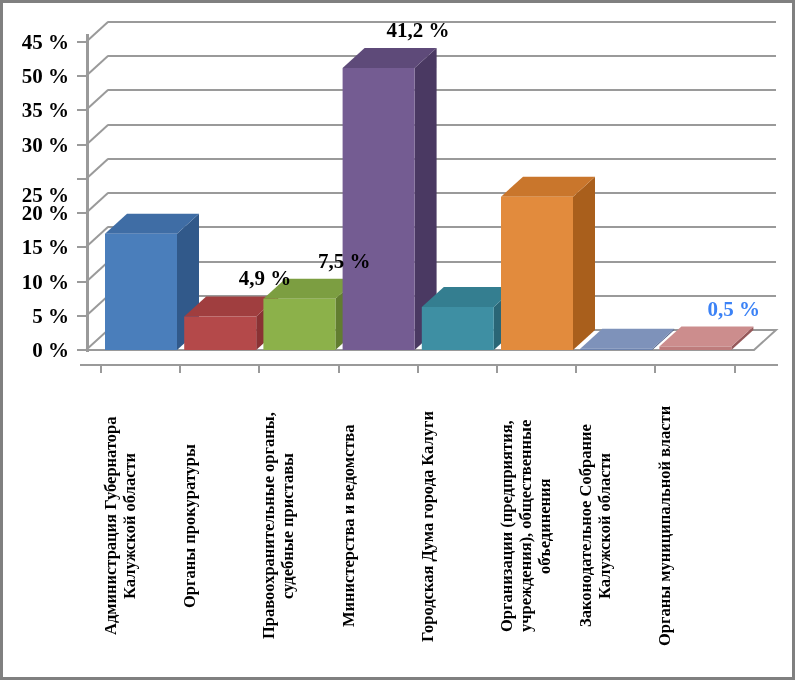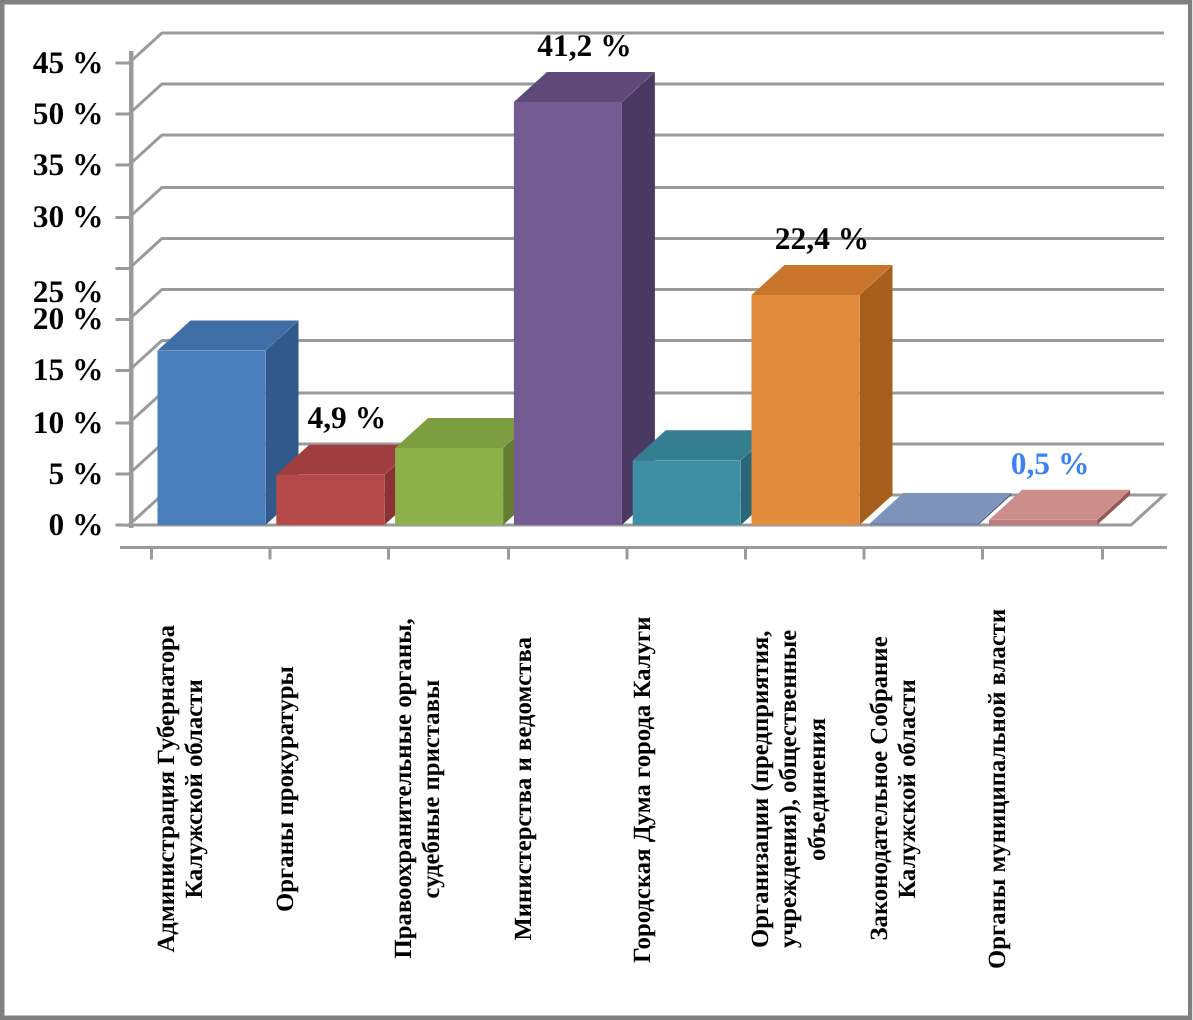--- a/index.html
+++ b/index.html
@@ -73,21 +73,21 @@
     background: #9a9a9a;
     transform-origin: left center;
   }
   .bar-value {
     position: absolute;
     font-family: "Liberation Serif", "DejaVu Serif", serif;
     font-size: 21px;
     font-weight: bold;
     color: #000000;
     white-space: nowrap;
-    text-align: center;
+    text-align: right;
     line-height: 1;
   }
 
   
   #x-axis-line {
     position: absolute;
     height: 2px;
     background: #9a9a9a;
   }
   .x-tick-mark {
@@ -196,22 +196,22 @@
           <polygon points="577.2,345.6311111111111 599.2,325.6311111111111 671.2,325.6311111111111 649.2,345.6311111111111" fill="#7E92BA"></polygon>
           <polygon points="577.2,345.6311111111111 649.2,345.6311111111111 649.2,347 577.2,347" fill="#6D83AE"></polygon>
         </g>
         <g>
           <polygon points="728.4,343.5777777777778 750.4,323.5777777777778 750.4,327 728.4,347" fill="#96595A"></polygon>
           <polygon points="656.4,343.5777777777778 678.4,323.5777777777778 750.4,323.5777777777778 728.4,343.5777777777778" fill="#CC8D8D"></polygon>
           <polygon points="656.4,343.5777777777778 728.4,343.5777777777778 728.4,347 656.4,347" fill="#BE7C7C"></polygon>
         </g>
       </svg>
       <div class="bar-value" style="left: 168.2px; width: 120px; top: 265.462px; color: rgb(0, 0, 0);">4,9 %</div>
+      <div class="bar-value" style="left: 247.4px; width: 120px; top: 247.667px; color: rgb(0, 0, 0);">7,5 %</div>
       <div class="bar-value" style="left: 326.6px; width: 120px; top: 17.0089px; color: rgb(0, 0, 0);">41,2 %</div>
-      <div class="bar-value" style="left: 485px; width: 120px; top: 145.684px; color: rgb(0, 0, 0);">22,4 %</div>
       <div class="bar-value" style="left: 637px; width: 120px; top: 295.578px; color: #3b82f6;">0,5 %</div>
       <div id="x-axis-line" style="left: 77px; top: 361px; width: 698px; background: rgb(154, 154, 154);"></div>
       <div class="x-tick-mark" style="left: 97px; top: 361px; background: rgb(154, 154, 154);"></div>
       <div class="x-tick-mark" style="left: 176px; top: 361px; background: rgb(154, 154, 154);"></div>
       <div class="x-tick-mark" style="left: 255px; top: 361px; background: rgb(154, 154, 154);"></div>
       <div class="x-tick-mark" style="left: 335px; top: 361px; background: rgb(154, 154, 154);"></div>
       <div class="x-tick-mark" style="left: 414px; top: 361px; background: rgb(154, 154, 154);"></div>
       <div class="x-tick-mark" style="left: 493px; top: 361px; background: rgb(154, 154, 154);"></div>
       <div class="x-tick-mark" style="left: 572px; top: 361px; background: rgb(154, 154, 154);"></div>
       <div class="x-tick-mark" style="left: 651px; top: 361px; background: rgb(154, 154, 154);"></div>

